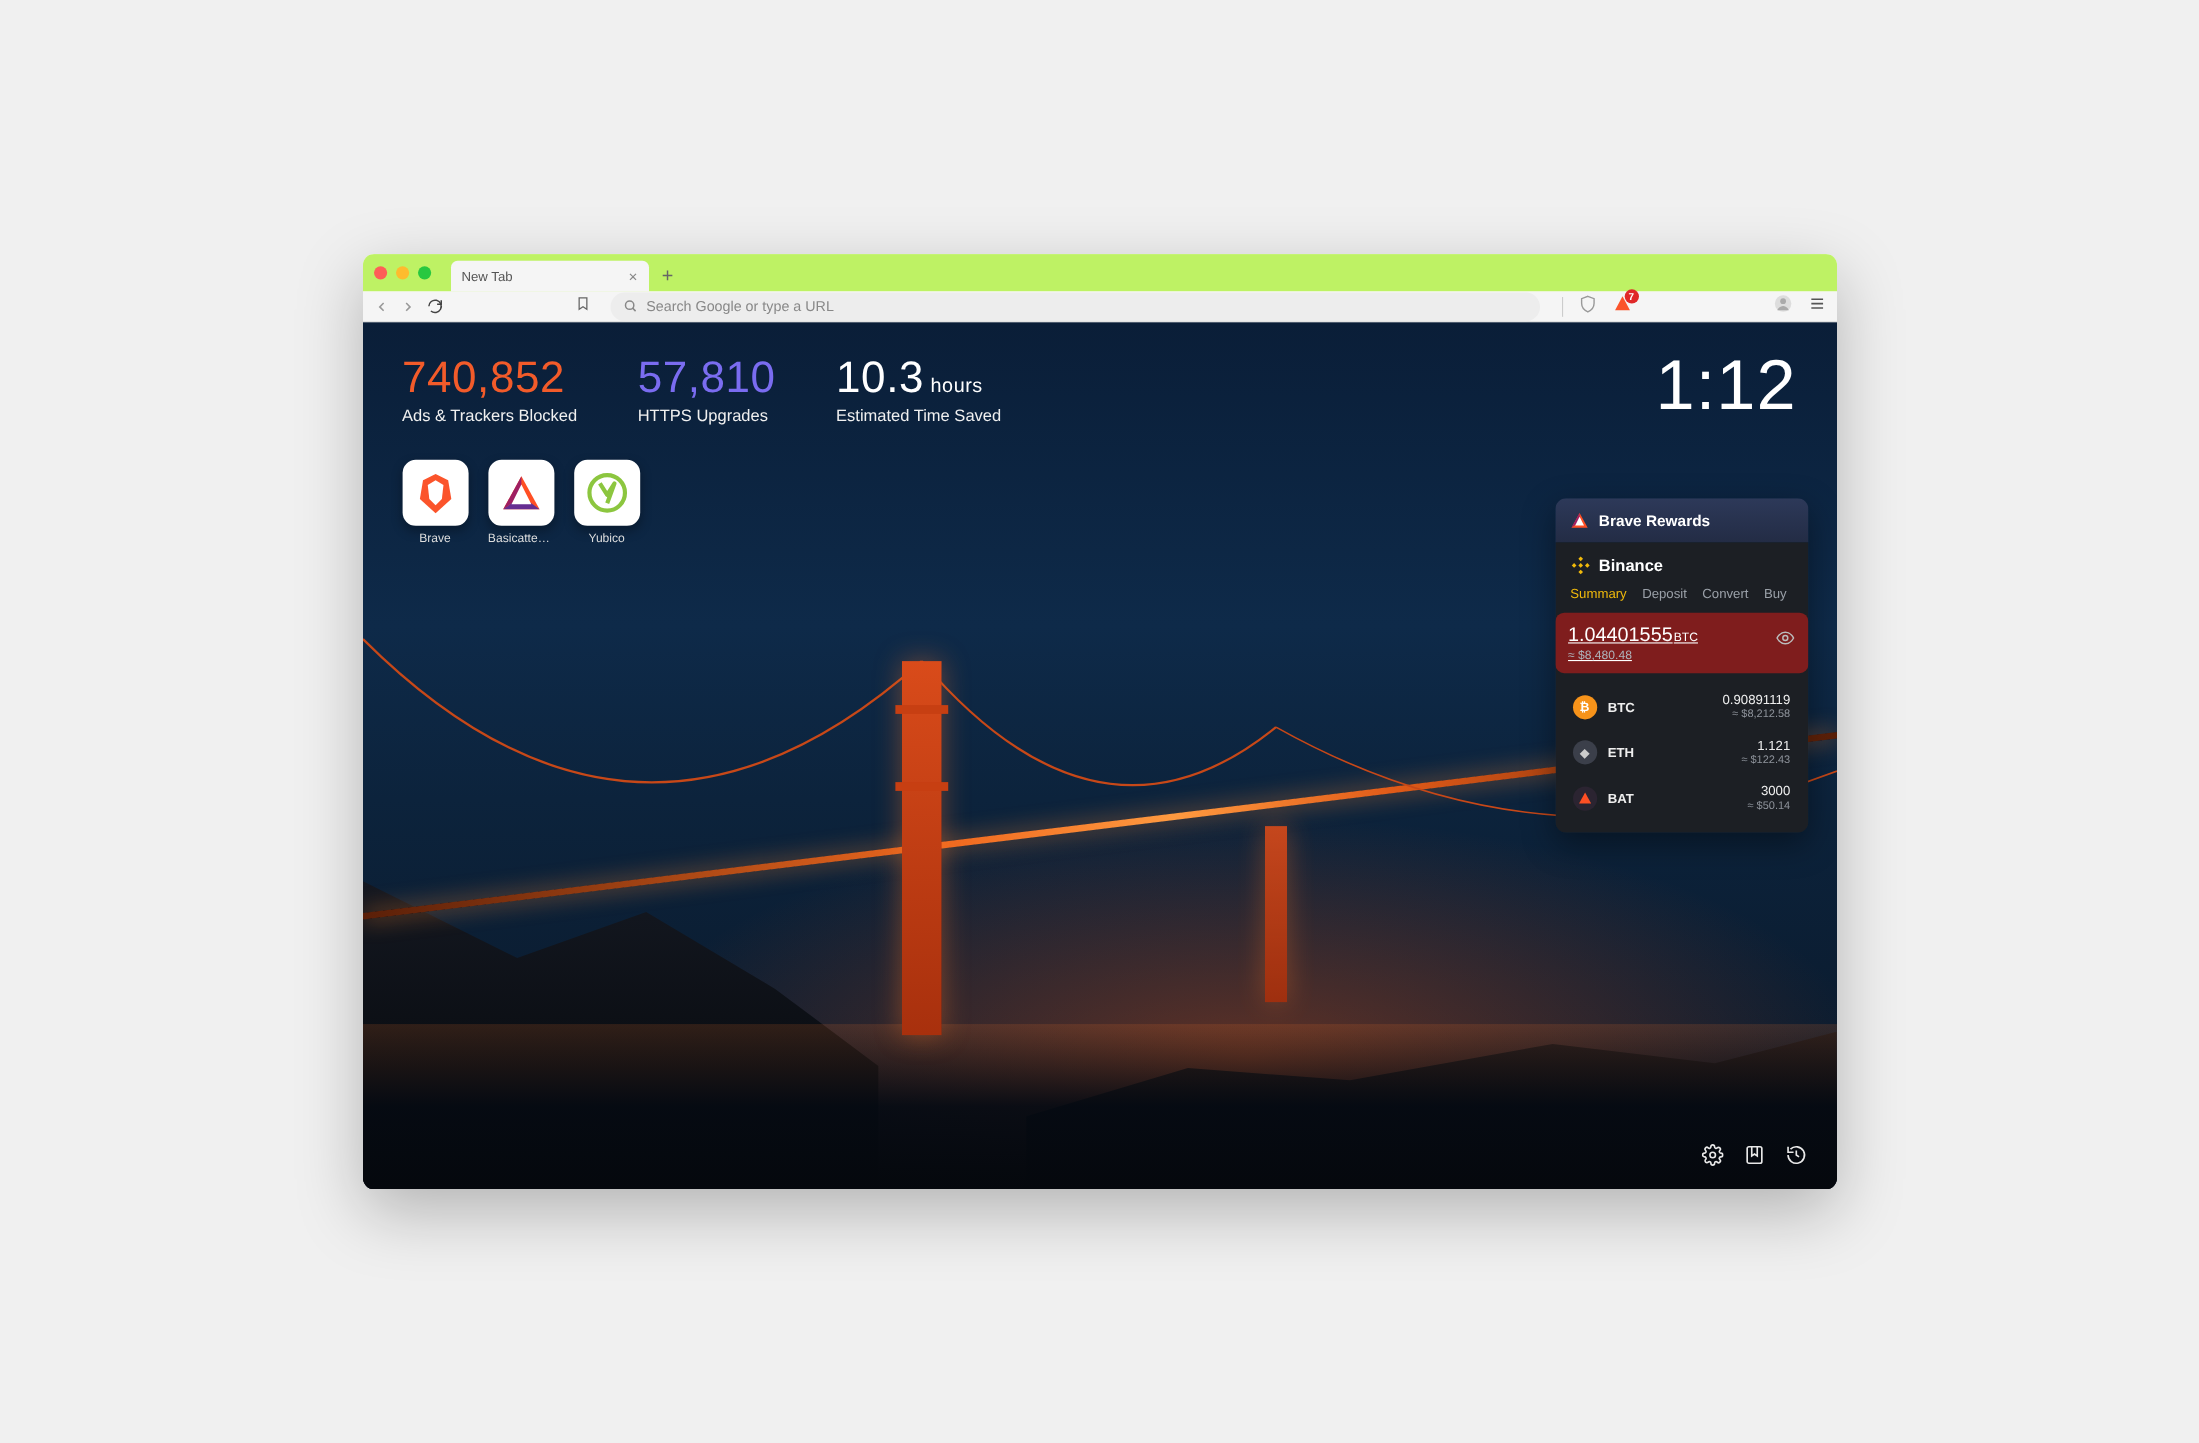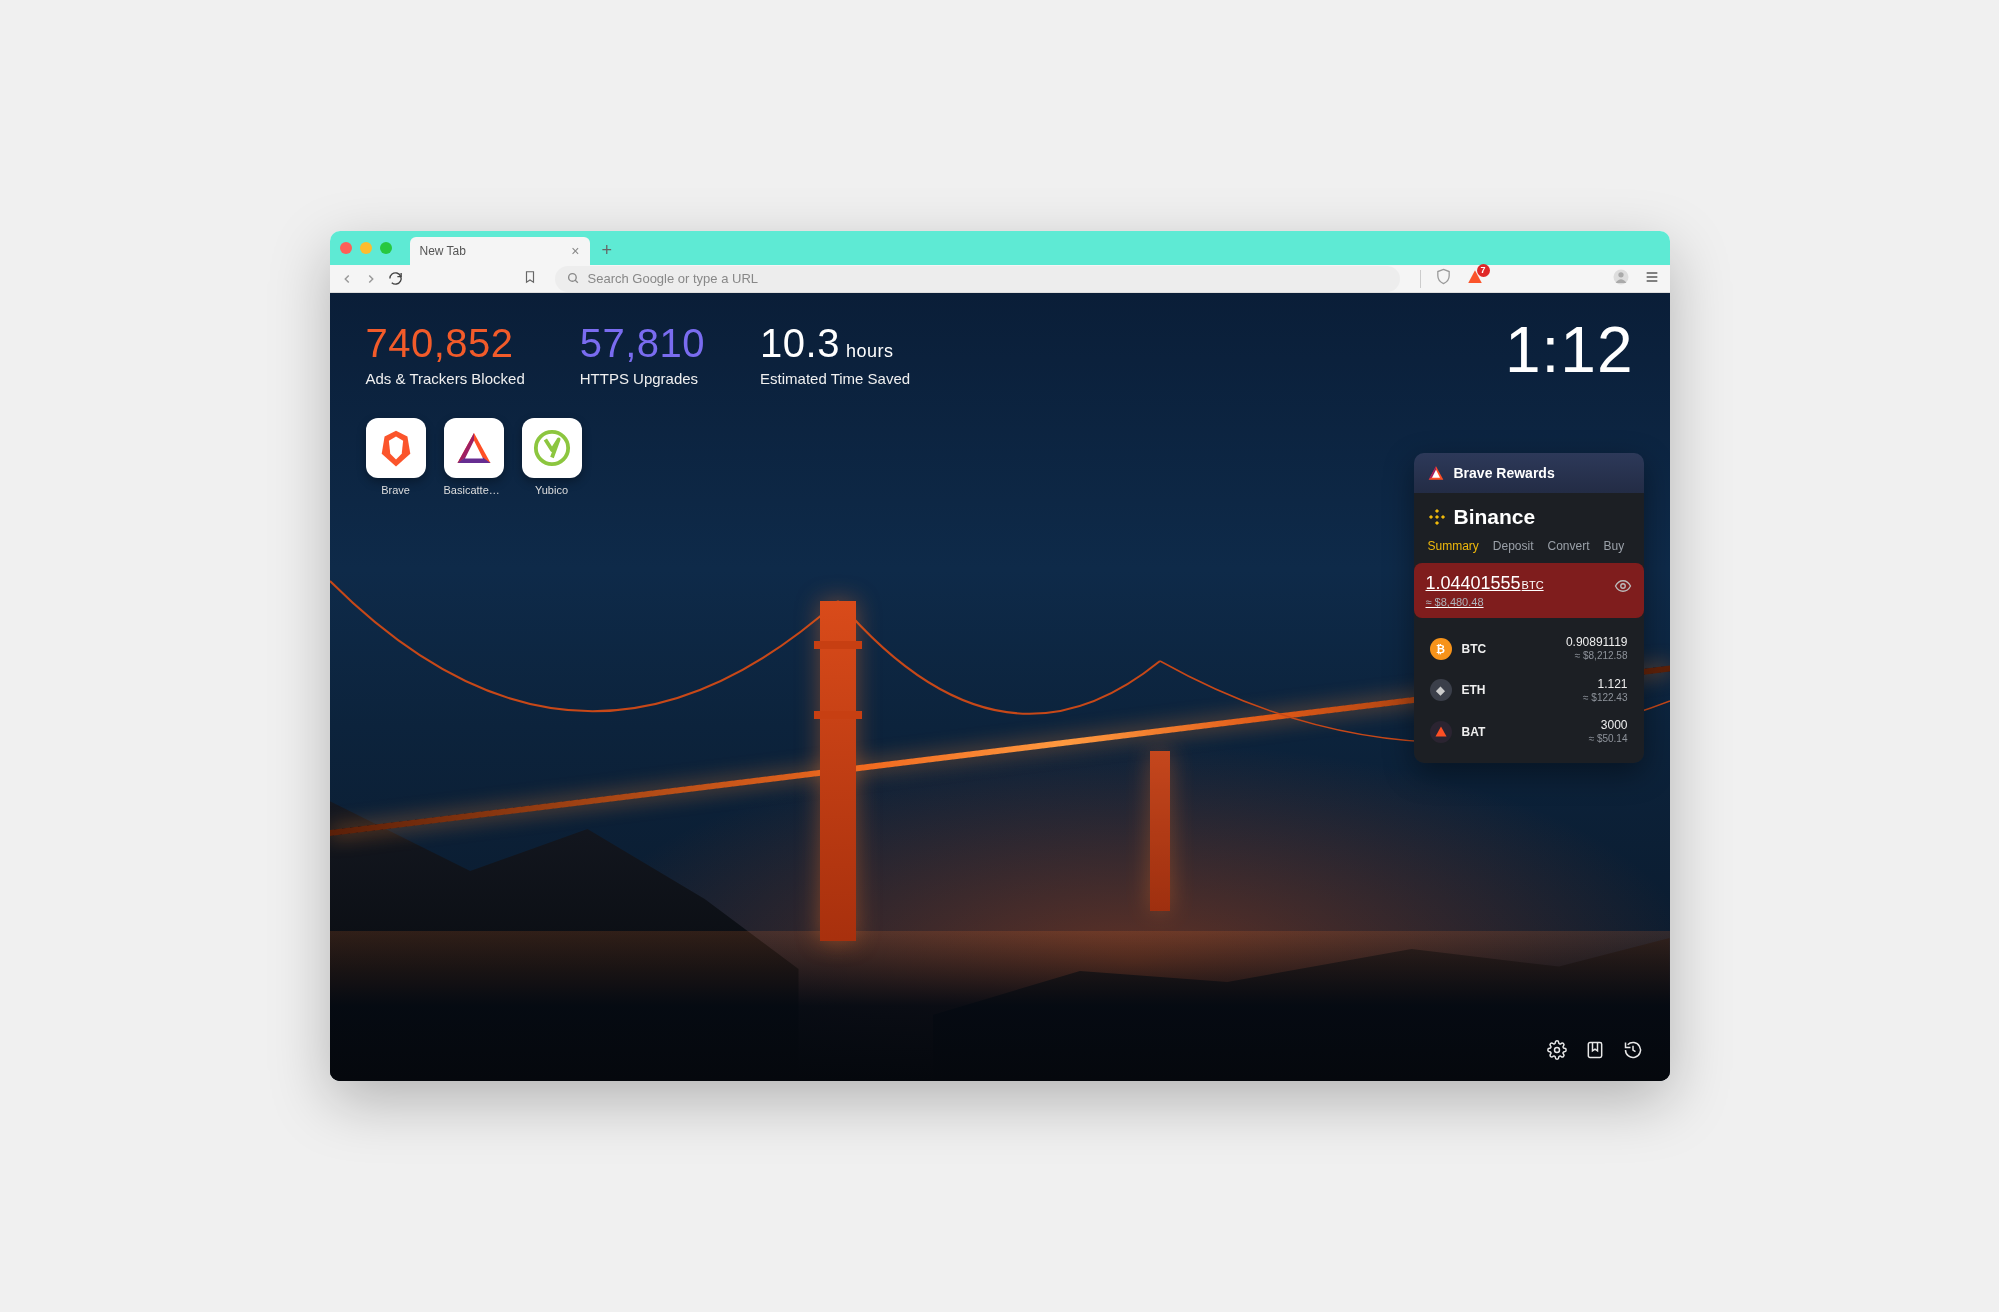--- a/index.html
+++ b/index.html
@@ -14,21 +14,21 @@
     box-shadow: 0 20px 60px rgba(0,0,0,0.25);
     overflow: hidden;
     display: flex;
     flex-direction: column;
     position: relative;
   }
 
   
   .tabstrip {
     height: 34px;
-    background: #5eead4;
+    background: #bef264;
     display: flex;
     align-items: center;
     padding-left: 8px;
     gap: 8px;
   }
   .traffic { display:flex; gap:8px; margin-right:10px; margin-left:2px;}
   .traffic div { width:12px; height:12px; border-radius:50%; }
   .t-close{background:#fe5f57;} .t-min{background:#febc2e;} .t-max{background:#28c840;}
 
   .tab {
@@ -136,21 +136,21 @@
   .site .name { font-size:11px; color:#ddd; margin-top:6px; white-space:nowrap; overflow:hidden; text-overflow:ellipsis; }
 
   
   .cards { position:absolute; top:160px; right:26px; width:230px; display:flex; flex-direction:column; border-radius:10px; overflow:hidden; box-shadow:0 10px 30px rgba(0,0,0,0.4); }
   .card-rewards {
     background:linear-gradient(to bottom,#2d3959,#232c45);
     padding:12px 14px;
     display:flex; align-items:center; gap:10px; font-size:14px; font-weight:600;
   }
   .card-binance { background:#1c1f24; }
-  .bin-header { display:flex; align-items:center; gap:8px; padding:12px 14px 4px; font-size:21px; font-weight:700; color:#fff;}
+  .bin-header { display:flex; align-items:center; gap:8px; padding:12px 14px 4px; font-size:15px; font-weight:700; color:#fff;}
   .bin-tabs { display:flex; gap:14px; padding:6px 14px 10px; font-size:12px; }
   .bin-tabs span { color:#f0b90b; cursor:pointer; }
   .bin-tabs span.inactive { color:#9aa0a8; }
   .bin-balance { margin:0 0 10px; background:#7f1d1d; border-radius:8px; padding:10px 12px; position:relative;text-decoration:underline;}
   .bin-balance .big { font-size:18px; font-weight:500; }
   .bin-balance .big .cur { font-size:11px; font-weight:400; margin-left:1px;}
   .bin-balance .sub { font-size:11px; color:#aeb3ba; margin-top:2px;}
   .bin-balance .eye { position:absolute; right:12px; top:14px; color:#bbb; }
   .asset { display:flex; align-items:center; padding:7px 16px; gap:10px; font-size:12px;}
   .asset .ic { width:22px; height:22px; border-radius:50%; display:flex; align-items:center; justify-content:center; font-size:11px; font-weight:700;}

